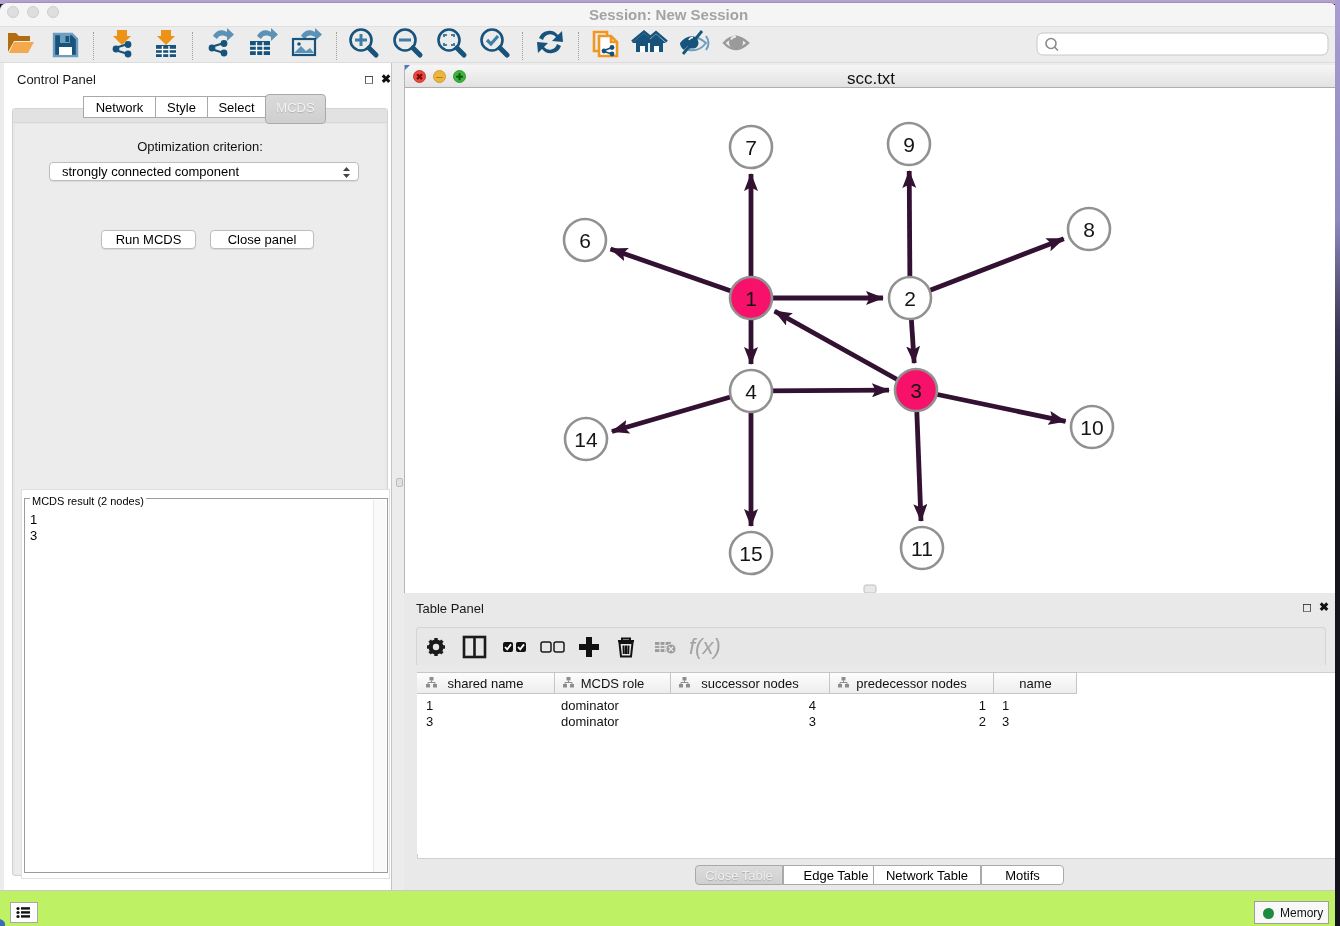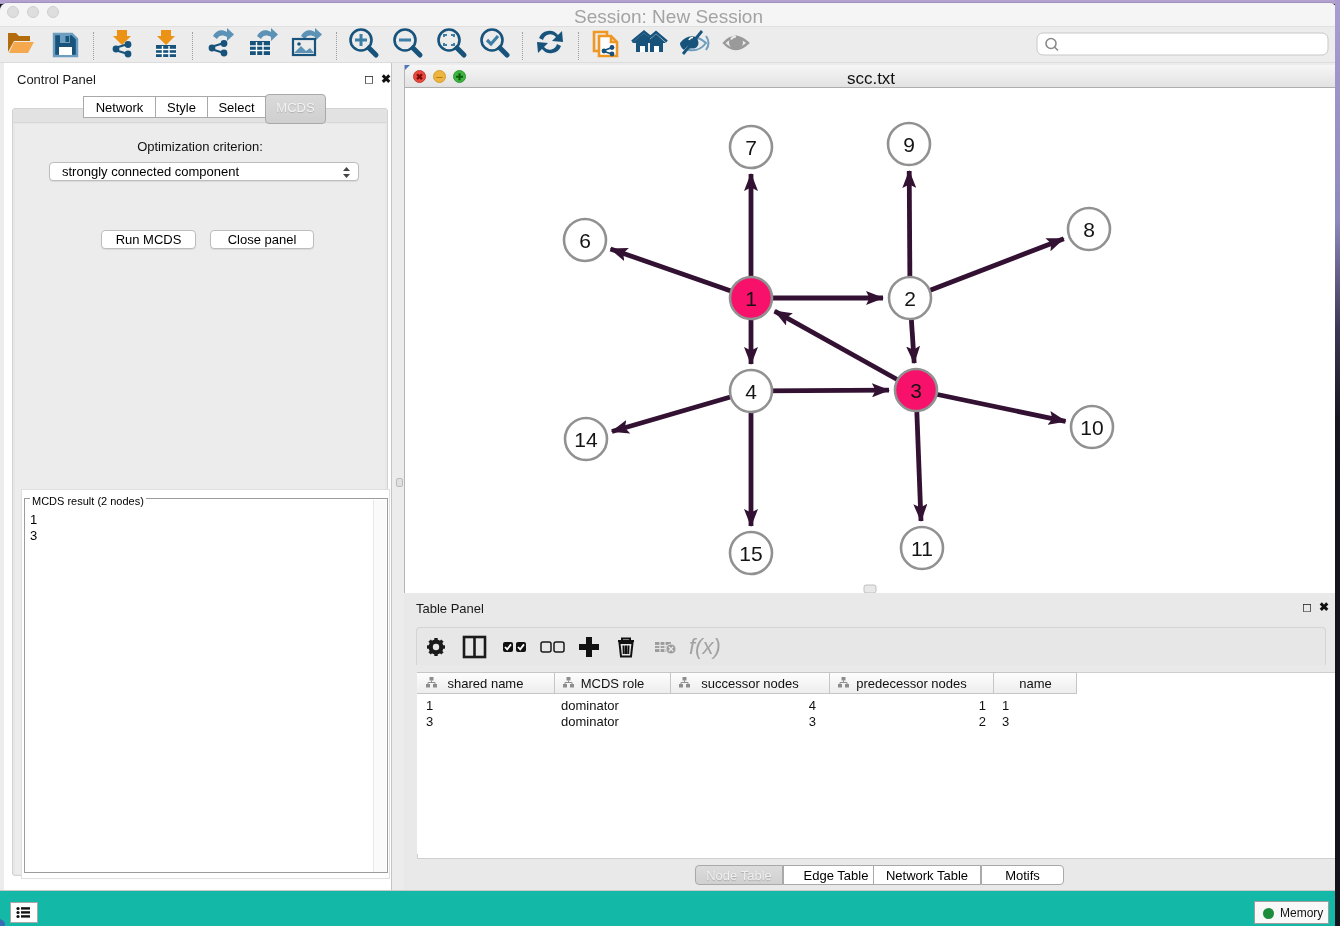--- a/index.html
+++ b/index.html
@@ -7,21 +7,21 @@
 body { font-family:"Liberation Sans", sans-serif; background:#16161f; position:relative; }
 .abs { position:absolute; }
 
 #desk-top { left:0; top:0; width:1340px; height:4px; background:#b3a1cf; }
 #desk-right { right:0; top:0; width:5px; height:926px; background:linear-gradient(#a99cd0 0px,#8d89bd 220px,#3c3655 330px,#17161f 420px,#14131c 926px); }
 
 #win { left:0; top:3px; width:1337px; height:923px; background:#ececec; border-radius:8px 8px 0 0; box-shadow:0 0 0 1px rgba(120,110,150,.35); }
 
 #titlebar { left:0; top:0; width:100%; height:24px; background:#f5f5f5; border-radius:8px 8px 0 0; border-bottom:1px solid #e0e0e0;}
 .tl { position:absolute; top:3px; width:12px; height:12px; border-radius:50%; background:#dedede; border:1px solid #cfcfcf; }
-#title-text { width:100%; text-align:center; top:3px; color:#a3a3a3; font-size:19px; }
+#title-text { width:100%; text-align:center; top:3px; color:#a3a3a3; font-size:15px;font-weight:bold; }
 
 #toolbar { left:0; top:24px; width:100%; height:36px; background:#ececec; border-bottom:1px solid #dcdcdc; }
 .tsep { position:absolute; top:5px; height:28px; width:0; border-left:1px dotted #9f9f9f; }
 
 #cpanel { left:4px; top:60px; width:391px; height:827px; background:#ffffff; }
 #cpanel-head { left:13px; top:9px; font-size:13px; color:#1a1a1a; }
 .minibtn { position:absolute; top:9px; font-size:12px; color:#111; }
 #tabpane { left:8px; top:45px; width:376px; height:768px; background:#e7e7e7; border:1px solid #d2d2d2; border-radius:3px; }
 #tabstrip { left:0px; top:0px; width:374px; height:14px; background:#e2e2e2; border-bottom:1px solid #d8d8d8;}
 .tab { position:absolute; top:-13px; height:22px; line-height:21px; font-size:13px; text-align:center; background:#fff; border:1px solid #a9a9a9; color:#000; }
@@ -52,21 +52,21 @@
 #thead { left:13px; top:79px; width:660px; height:22px; background:linear-gradient(#fdfdfd,#ededed); border:1px solid #c6c6c6; border-left:none; }
 .hcol { position:absolute; top:0; height:22px; border-left:1px solid #c6c6c6; font-size:13px; text-align:center; line-height:21px; color:#111;}
 #tbody { left:13px; top:101px; width:1311px; height:160px; background:#fff; }
 #twhite { left:13px; top:79px; width:1307px; height:187px; background:#fff; border:1px solid #cfcfcf; }
 .trow { position:absolute; font-size:13px; color:#111; }
 
 #btabs { left:291px; top:272px; height:20px; font-size:13px; }
 .btab { position:absolute; top:0; height:20px; background:#fff; border:1px solid #a9a9a9; text-align:center; line-height:19px; color:#000; }
 .btab.sel { background:linear-gradient(#dcdcdc,#d0d0d0); color:#f0f0f0; text-shadow:0 1px 1px #aaa; }
 
-#statusbar { left:0; top:887px; width:1337px; height:36px; background:#14b8a6; border-top:1px solid #c9c9c9; }
+#statusbar { left:0; top:887px; width:1337px; height:36px; background:#bef264; border-top:1px solid #c9c9c9; }
 #listbtn { left:10px; top:11px; width:28px; height:21px; background:#fdfdfd; border:1px solid #a8a8a8; }
 #membtn { left:1254px; top:10px; width:75px; height:23px; background:#f8f8f8; border:1px solid #9e9e9e; font-size:11px; color:#111; }
 #memdot { position:absolute; left:8px; top:6px; width:11px; height:11px; border-radius:50%; background:#1c8c3c; }
 #memtext { position:absolute; left:25px; top:4px; font-size:12px; }
 svg text { font-family:"Liberation Sans", sans-serif; }
 </style>
 </head>
 <body>
 <div class="abs" id="desk-top"></div>
 <div class="abs" id="win">
@@ -421,21 +421,21 @@
       <div class="trow" style="left:300px; top:4px; width:99px; text-align:right;">4</div>
       <div class="trow" style="left:470px; top:4px; width:99px; text-align:right;">1</div>
       <div class="trow" style="left:585px; top:4px;">1</div>
       <div class="trow" style="left:9px; top:20px;">3</div>
       <div class="trow" style="left:144px; top:20px;">dominator</div>
       <div class="trow" style="left:300px; top:20px; width:99px; text-align:right;">3</div>
       <div class="trow" style="left:470px; top:20px; width:99px; text-align:right;">2</div>
       <div class="trow" style="left:585px; top:20px;">3</div>
     </div>
     <div class="abs" id="btabs">
-      <div class="btab sel" style="left:0px; width:88px; border-radius:4px 0 0 4px;">Node Table</div>
+      <div class="btab sel" style="left:0px; width:88px; border-radius:4px 0 0 4px;">Close Table</div>
       <div class="btab" style="left:88px; width:106px;">Edge Table</div>
       <div class="btab" style="left:178px; width:108px;">Network Table</div>
       <div class="btab" style="left:286px; width:83px; border-radius:0 4px 4px 0;">Motifs</div>
     </div>
   </div>
   <div class="abs" id="statusbar">
     <div class="abs" id="listbtn">
       <svg width="26" height="19" viewBox="0 0 26 19">
           <g fill="#111">
             <circle cx="7" cy="5.5" r="1.6"></circle>

